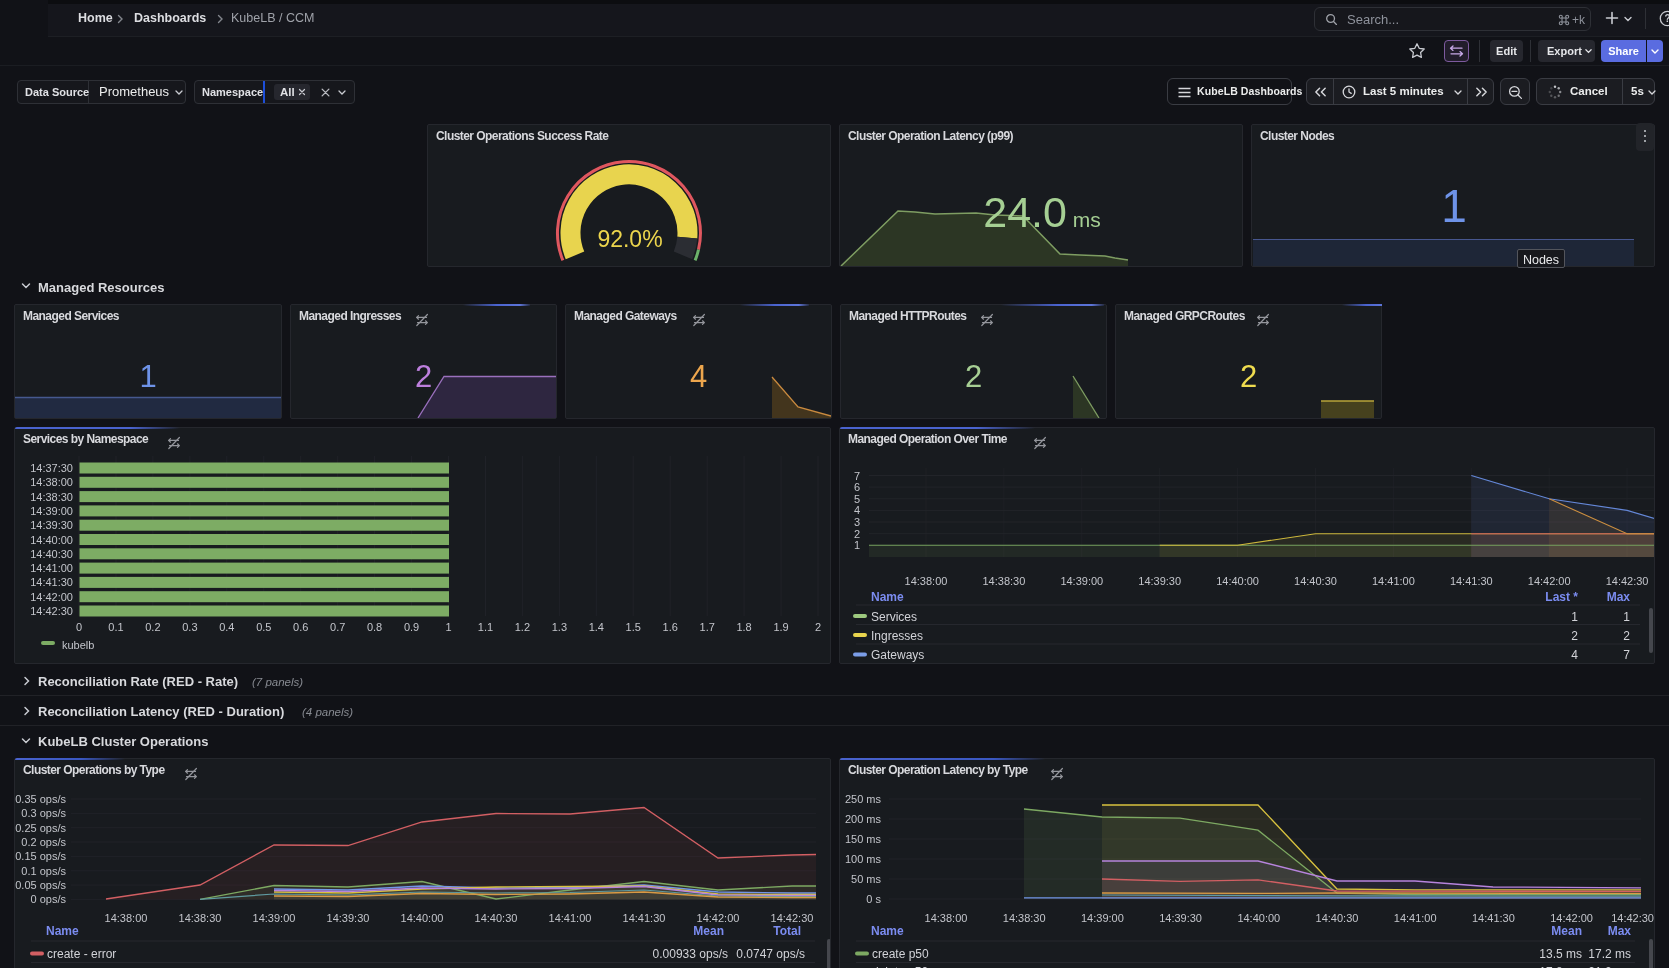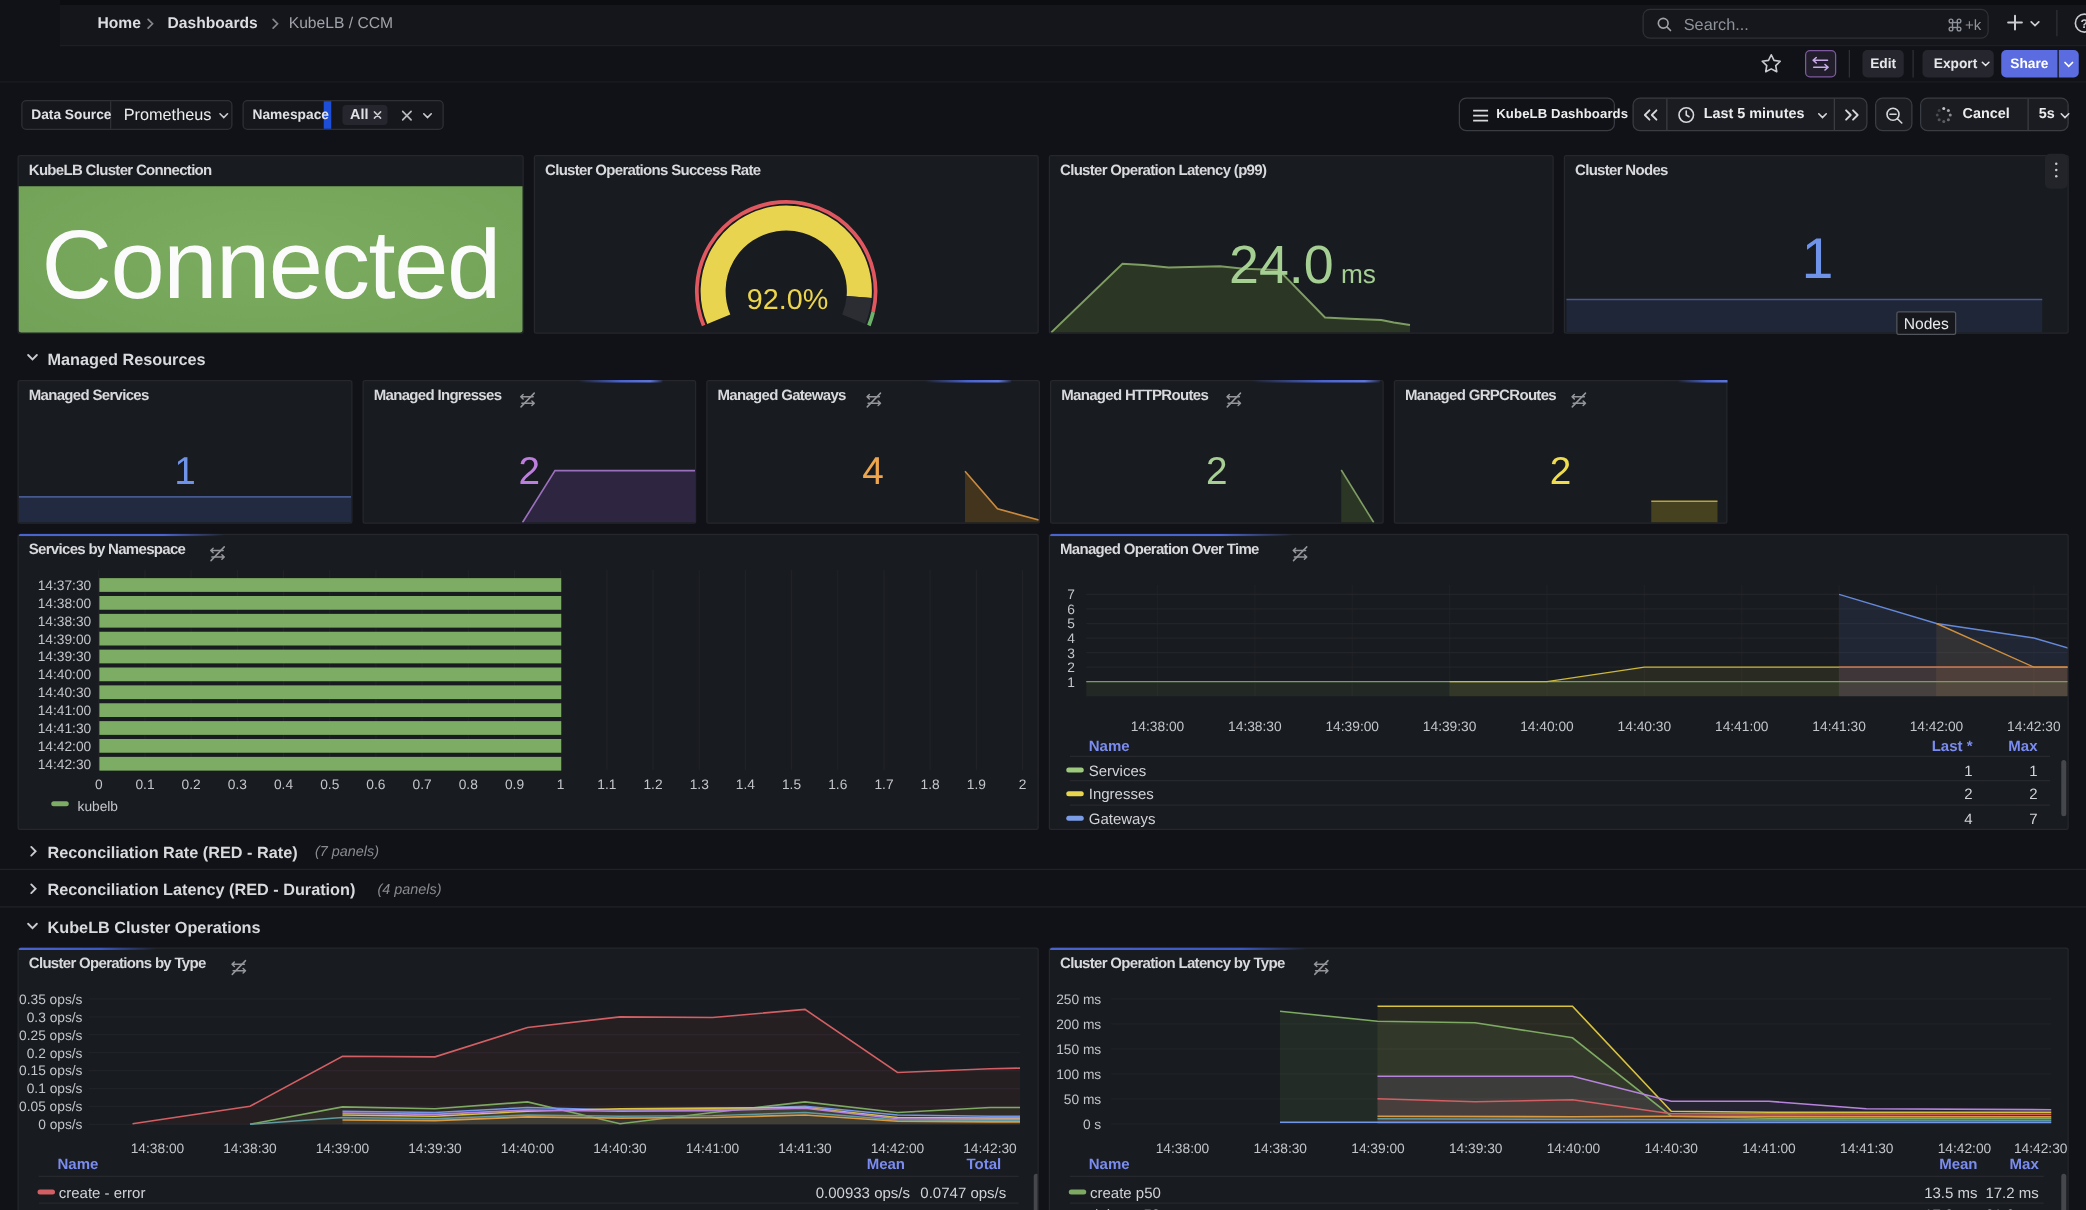--- a/index.html
+++ b/index.html
@@ -121,21 +121,21 @@
       <div class="abs" style="left:0;top:0;width:71px;height:22px;border-right:1px solid #2e3036;">
         <span style="position:absolute;left:7px;font-size:11px;font-weight:700;color:#e0e1e5;line-height:22px;white-space:nowrap;">Data Source</span>
       </div>
       <span style="position:absolute;left:81px;font-size:13px;color:#eceded;line-height:22px;white-space:nowrap;">Prometheus</span>
       <svg style="left:156px;top:8px;" width="10" height="8" viewBox="0 0 10 8">
           <path d="M2 2 L5 5 L8 2" stroke="#c9cbd1" stroke-width="1.3" fill="none" stroke-linecap="round"></path>
         </svg>
     </div>
 
     <div class="abs" style="left:194px;top:14px;width:161px;height:24px;border:1px solid #2e3036;border-radius:4px;background:#16171c;">
-      <div class="abs" style="left:0;top:0;width:70px;height:22px;border-right:6px solid #1d4ed8;">
+      <div class="abs" style="left:0;top:0;width:70px;height:22px;border-right:2px solid #1d4ed8;">
         <span style="position:absolute;left:7px;font-size:11px;font-weight:700;color:#e0e1e5;line-height:22px;white-space:nowrap;">Namespace</span>
       </div>
       <div class="abs" style="left:79px;top:3px;width:36px;height:16px;background:#26272e;border-radius:3px;">
         <span style="position:absolute;left:6px;font-size:11.5px;font-weight:700;color:#e0e1e5;line-height:16px;">All</span>
         <svg style="left:24px;top:4px;" width="8" height="8" viewBox="0 0 8 8">
             <path d="M1.5 1.5 L6.5 6.5 M6.5 1.5 L1.5 6.5" stroke="#c9cbd1" stroke-width="1.2" stroke-linecap="round"></path>
           </svg>
       </div>
       <svg style="left:126px;top:7px;" width="9" height="9" viewBox="0 0 8 8">
           <path d="M1 1 L7 7 M7 1 L1 7" stroke="#b9bbc1" stroke-width="1.2" stroke-linecap="round"></path>
@@ -196,26 +196,20 @@
       </svg>
       <span style="position:absolute;left:33px;font-size:11.5px;font-weight:700;color:#eceded;line-height:25px;">Cancel</span>
       <div class="abs" style="left:85px;top:0;width:1px;height:25px;background:#3a3c43;"></div>
       <span style="position:absolute;left:94px;font-size:11.5px;font-weight:700;color:#eceded;line-height:25px;">5s</span>
       <svg style="left:110px;top:10px;" width="10" height="8" viewBox="0 0 10 8">
           <path d="M2 2 L5 5 L8 2" stroke="#d6d7db" stroke-width="1.3" fill="none" stroke-linecap="round"></path>
         </svg>
     </div>
   </div>
 
-  <div class="panel" style="left:14px;top:124px;width:405px;height:143px;">
-    <div class="ptitle">KubeLB Cluster Connection</div>
-    <div class="abs" style="left:0;top:24px;width:403px;height:117px;border-radius:0 0 2px 2px;background:radial-gradient(ellipse 120% 150% at 50% 45%, #7bac5f 0%, #71a156 60%, #6c9b52 100%);">
-      <div style="position:absolute;left:0;top:17px;width:100%;text-align:center;font-size:78px;font-weight:500;color:#fbfbfb;letter-spacing:-1.2px;">Connected</div>
-    </div>
-  </div>
   <div class="panel" style="left:427px;top:124px;width:404px;height:143px;">
     <div class="ptitle">Cluster Operations Success Rate</div>
     <svg style="left:0;top:24px;" width="402" height="117" viewBox="0 0 402 117">
       <path d="M 134.9 111.4 A 71.5 71.5 0 1 1 270.5 100.7" fill="none" stroke="#e0575f" stroke-width="3"></path>
       <path d="M 270.5 100.7 A 71.5 71.5 0 0 1 267.1 111.4" fill="none" stroke="#6cb26a" stroke-width="3"></path>
       <path d="M 147.0 106.4 A 58.5 58.5 0 1 1 259.3 88.6" fill="none" stroke="#e8d44e" stroke-width="20"></path>
       <path d="M 259.3 88.6 A 58.5 58.5 0 0 1 255.0 106.4" fill="none" stroke="#2b2d33" stroke-width="20"></path>
     </svg>
     <div class="abs" style="left:0;top:101px;width:404px;text-align:center;font-size:23px;font-weight:500;color:#ecd54d;">92.0%</div>
   </div>

